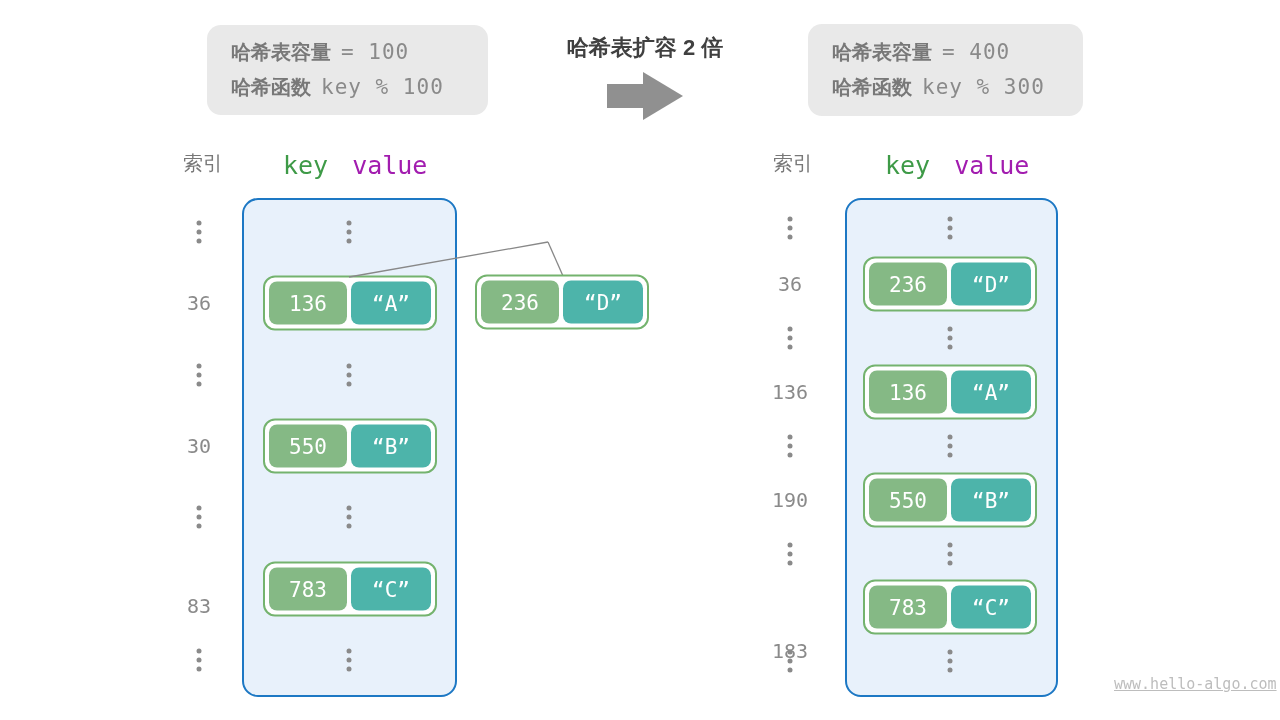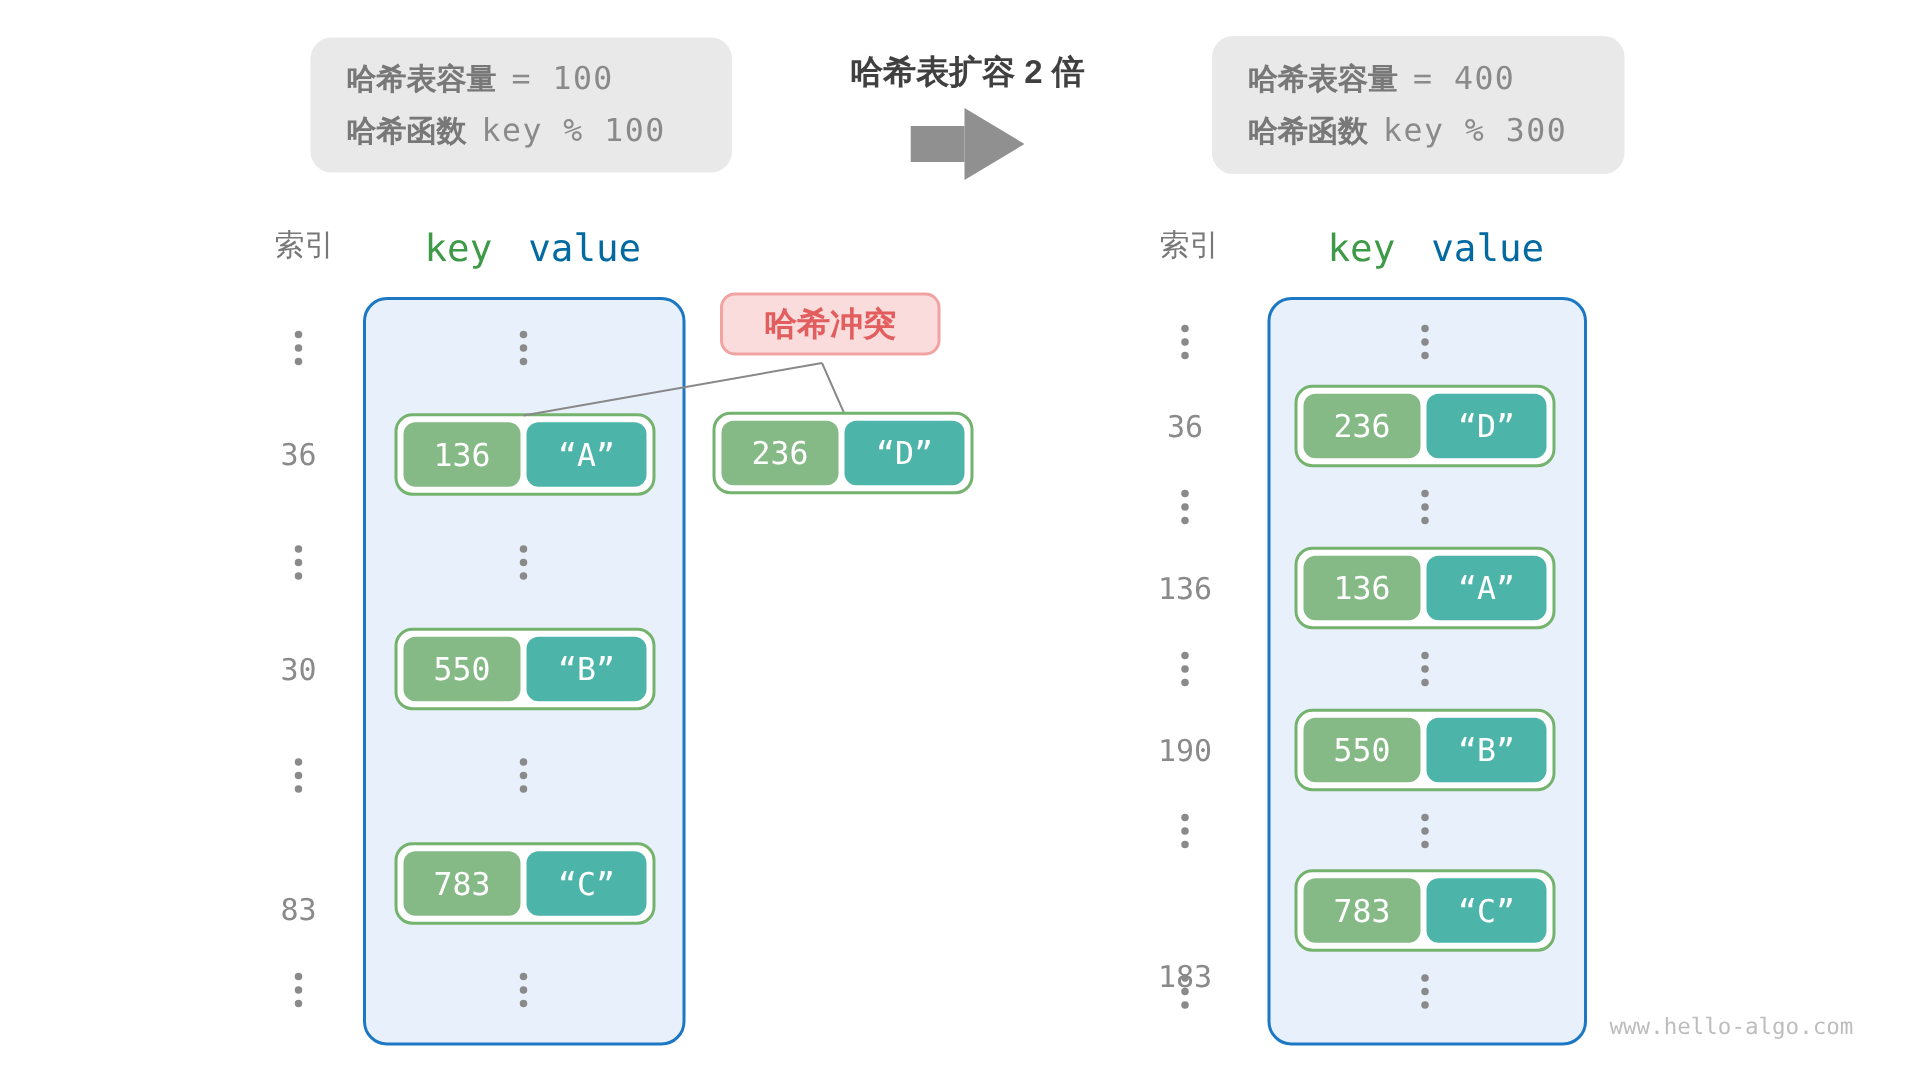--- a/index.html
+++ b/index.html
@@ -23,21 +23,21 @@
   .expand-title{
     position:absolute;left:530px;top:33px;width:230px;text-align:center;
     font-size:22px;font-weight:bold;color:#404040;white-space:nowrap;
   }
   .arrow-wrap{position:absolute;left:607px;top:72px;}
 
   
   .col-header{position:absolute;font-size:20px;color:#787878;text-align:center;}
   .kv-header{position:absolute;display:flex;gap:24px;font-size:25px;}
   .kv-header .k{color:#3e9a47;}
-  .kv-header .v{color:#0369a1;}
+  .kv-header .v{color:#a21caf;}
 
   
   .bucket{
     position:absolute;background:#e8f1fb;border:2.5px solid #1d78c4;border-radius:16px;
     box-sizing:border-box;
   }
 
   
   .idx{
     position:absolute;transform:translate(-50%,-50%);
@@ -66,21 +66,21 @@
   .collision{
     position:absolute;left:480px;top:195px;width:147px;height:42px;
     background:#fadcdc;border:2px solid #f1a3a3;border-radius:10px;
     display:flex;align-items:center;justify-content:center;
     color:#e25e5e;font-weight:bold;font-size:22px;box-sizing:border-box;
   }
 
   .connectors{position:absolute;left:0;top:0;pointer-events:none;}
 
   .watermark{
-    position:absolute;left:1073px;top:675px;font-size:15px;color:#bdbdbd;white-space:nowrap;
+    position:absolute;left:1114px;top:675px;font-size:15px;color:#bdbdbd;white-space:nowrap;text-decoration:underline;
   }
 </style>
 </head>
 <body>
 
 <div id="stage">
 
   <div class="info-box" style="left:207px;top:25px;width:281px;height:90px;">
     <div class="info-line">
       <span class="info-label">哈希表容量</span>
@@ -174,21 +174,20 @@
       <i></i>
       <i></i>
       <i></i>
     </div>
 
   <svg class="connectors" width="1280" height="720">
     <line x1="548" y1="242" x2="349" y2="277" stroke="#888888" stroke-width="1.3"></line>
     <line x1="548" y1="242" x2="563" y2="276" stroke="#888888" stroke-width="1.3"></line>
   </svg>
 
-  <div class="collision">哈希冲突</div>
 
   <div class="pair" style="left:562px;top:302px;">
     <div class="cell key mono">236</div>
     <div class="cell value mono">“D”</div>
   </div>
 
   <div class="col-header" style="left:766px;top:150px;width:54px;">索引</div>
   <div class="kv-header mono" style="left:885px;top:151px;">
     <span class="k">key</span>
     <span class="v">value</span>

